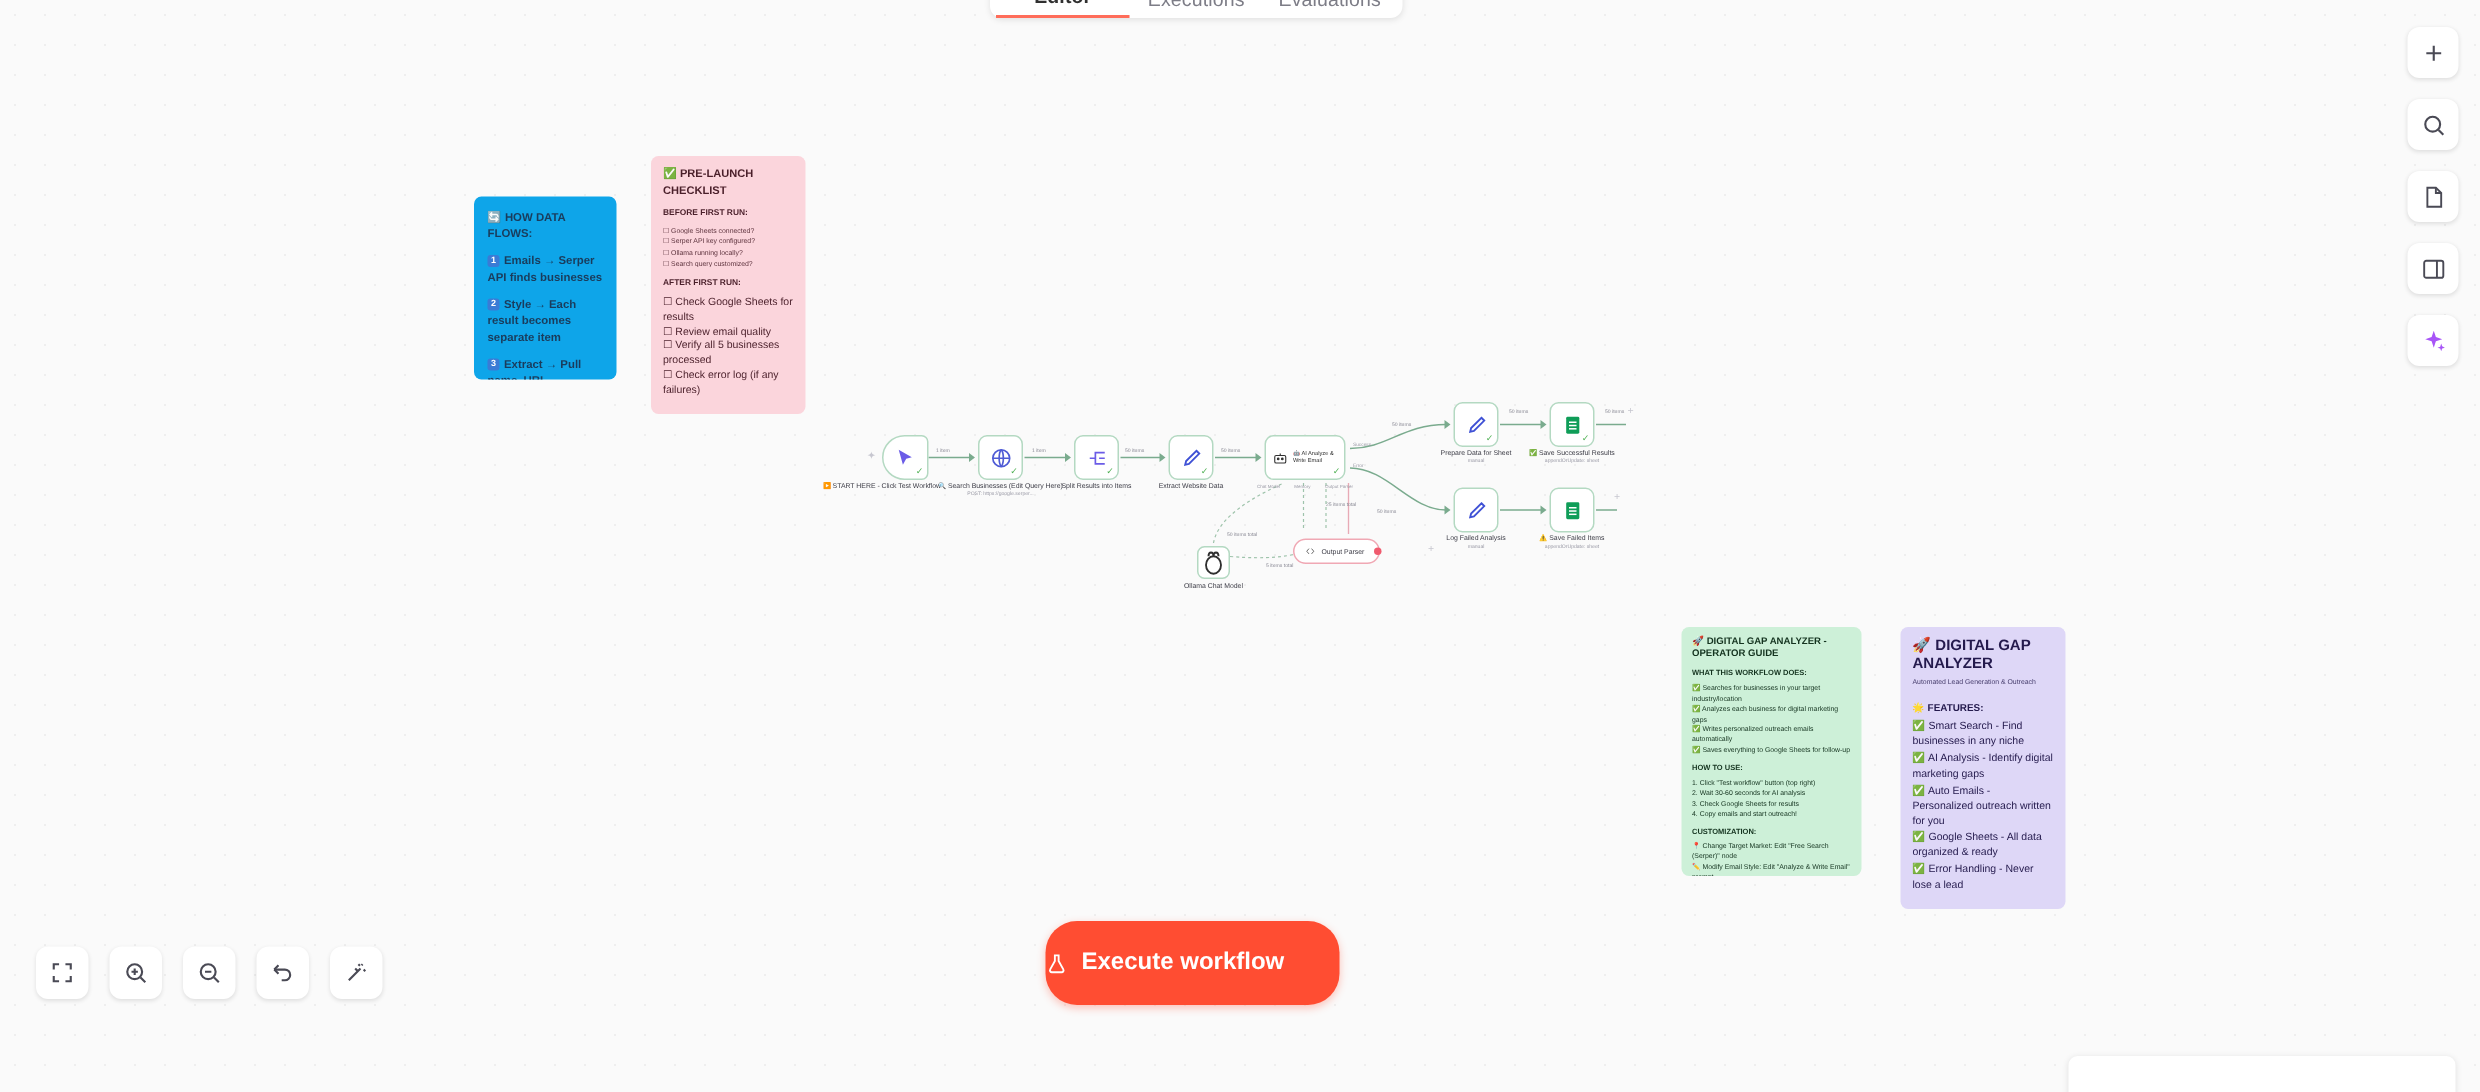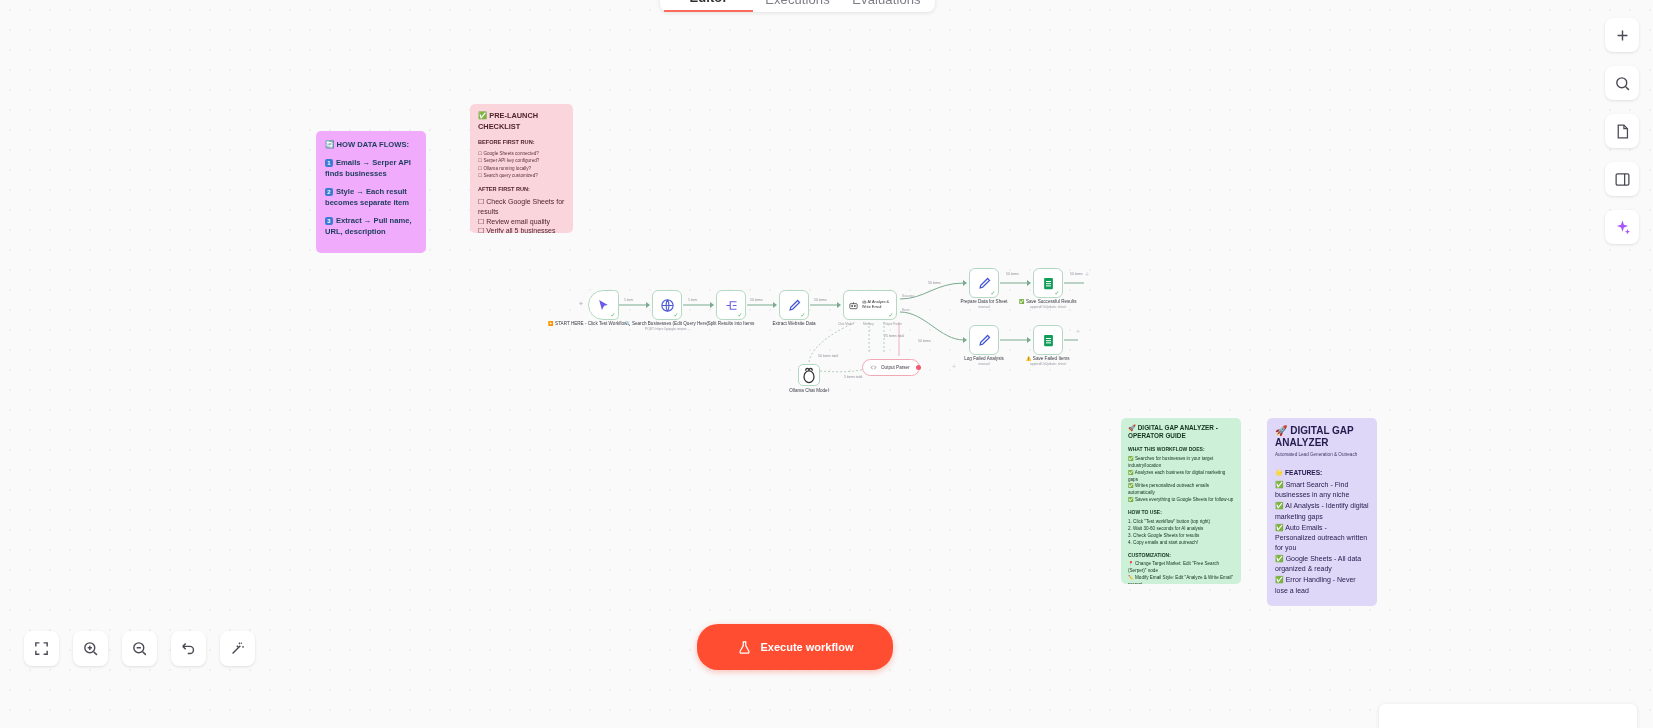--- a/index.html
+++ b/index.html
@@ -45,51 +45,51 @@
   .zoom-btn{
     width:35px;height:35px;border-radius:8px;background:#fff;
     box-shadow:0 1px 3px rgba(0,0,0,.11);
     display:flex;align-items:center;justify-content:center;cursor:pointer;
   }
   .zoom-btn svg{ width:17px;height:17px; }
 
   
   .execute{
     position:absolute; left:697px; bottom:58px;
-    width:196px; height:46px; border-radius:21px;
+    width:196px; height:56px; border-radius:21px;
     background:#ff4d32; color:#fff; border:none;
-    font-size:11px; font-weight:600; cursor:pointer;
-    display:flex; align-items:center; justify-content:center; gap:9px;
+    font-size:16px; font-weight:600; cursor:pointer;
+    display:flex; align-items:center; justify-content:flex-start; gap:9px;
     box-shadow:0 2px 6px rgba(255,77,50,.33);
     font-family:"Liberation Sans", sans-serif;
   }
   .execute svg{ width:15px;height:17px; }
 
   
   .note{ position:absolute; border-radius:5px; overflow:hidden; }
   .emoji{ font-size:inherit; line-height:1.15; }
 
   
   .note-blue{
-    left:316px; top:131px; width:110px; height:122px;
-    background:#f0abfc; color:#1a3c5c; padding:8px 9px;
+    left:316px; top:131px; width:95px; height:122px;
+    background:#0ea5e9; color:#1a3c5c; padding:8px 9px;
     font-size:7.6px; line-height:1.45;
   }
   .note-blue .hdr{ font-size:7.6px; font-weight:700; margin-bottom:7px; }
   .badge{
     display:inline-block; background:#3a7bd5; color:#fff;
     font-size:6px; line-height:8px; width:8px; height:8px;
     text-align:center; border-radius:2px; margin-right:3px;
     vertical-align:middle;
   }
   .note-blue .step{ margin-bottom:7px; font-weight:600; }
 
   
   .note-pink{
-    left:470px; top:104px; width:103px; height:129px;
+    left:434px; top:104px; width:103px; height:172px;
     background:#fbd5dc; color:#4a1f2a; padding:7px 8px;
     font-size:7px; line-height:1.42;
   }
   .note-pink .t{ font-size:7.4px; font-weight:700; margin-bottom:7px; }
   .note-pink .sec{ font-size:5.6px; font-weight:700; margin:6px 0 3px; }
   .note-pink .tiny{ font-size:4.6px; line-height:1.62; opacity:.92; }
   .note-pink .item{ font-size:7px; line-height:1.42; }
 
   
   .note-green{

